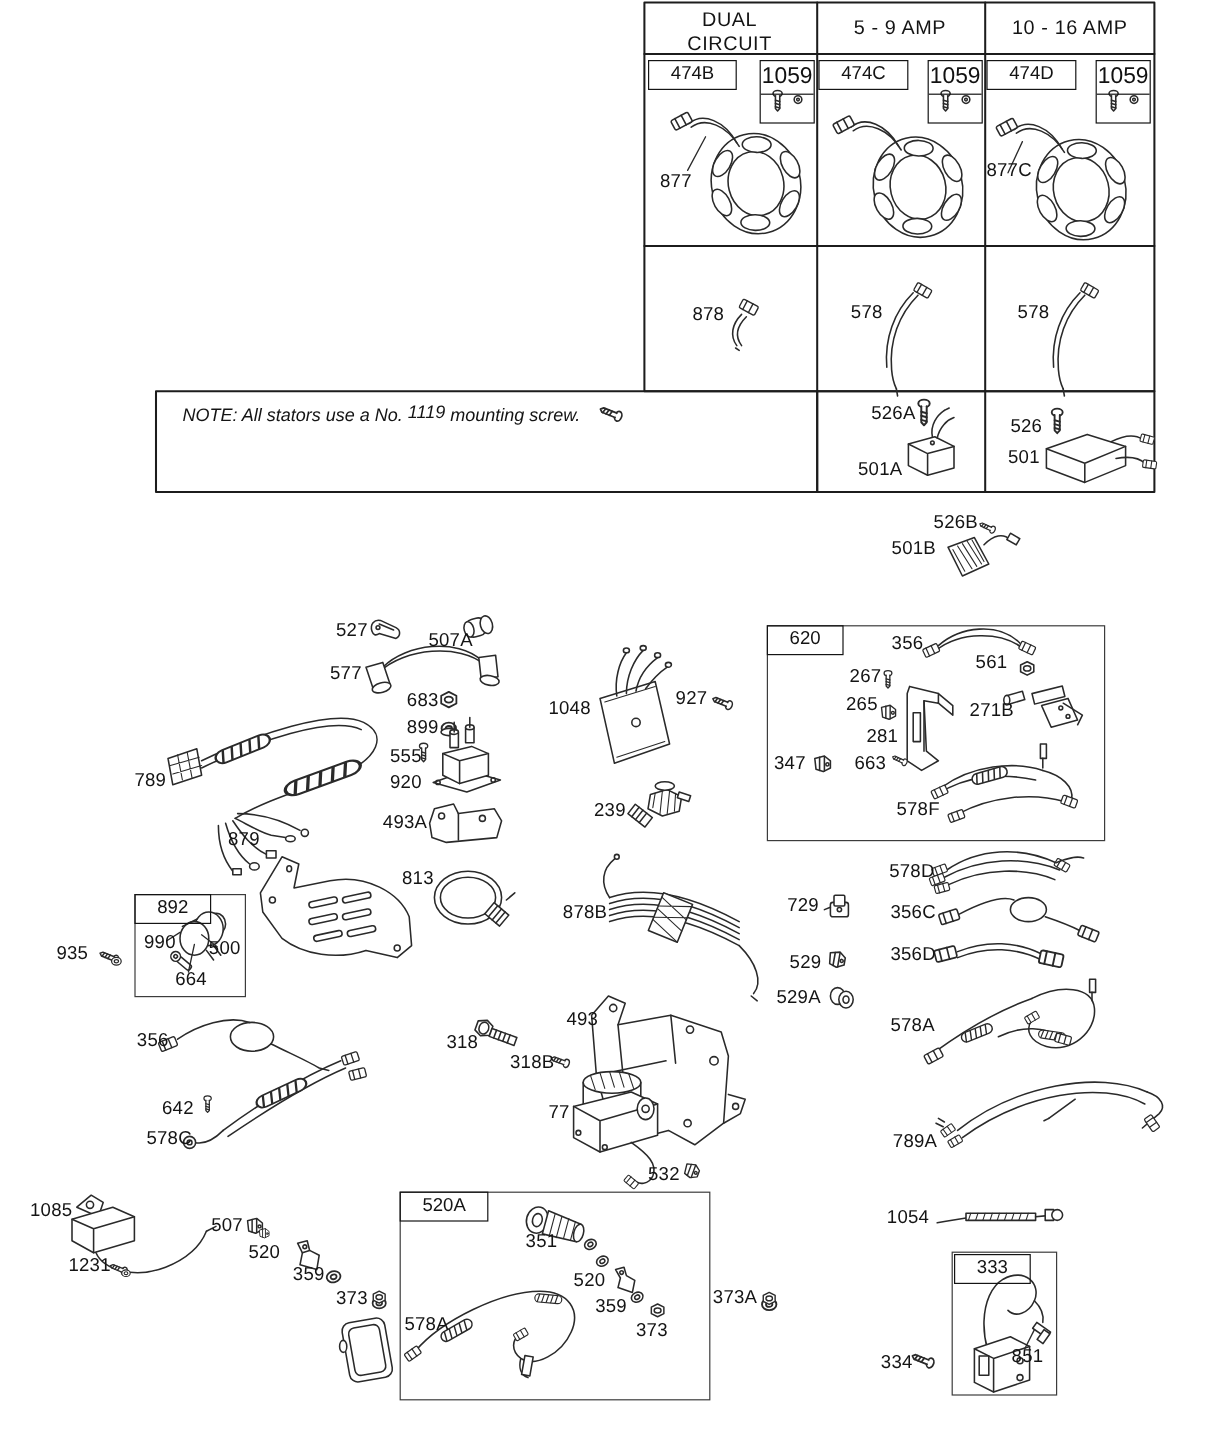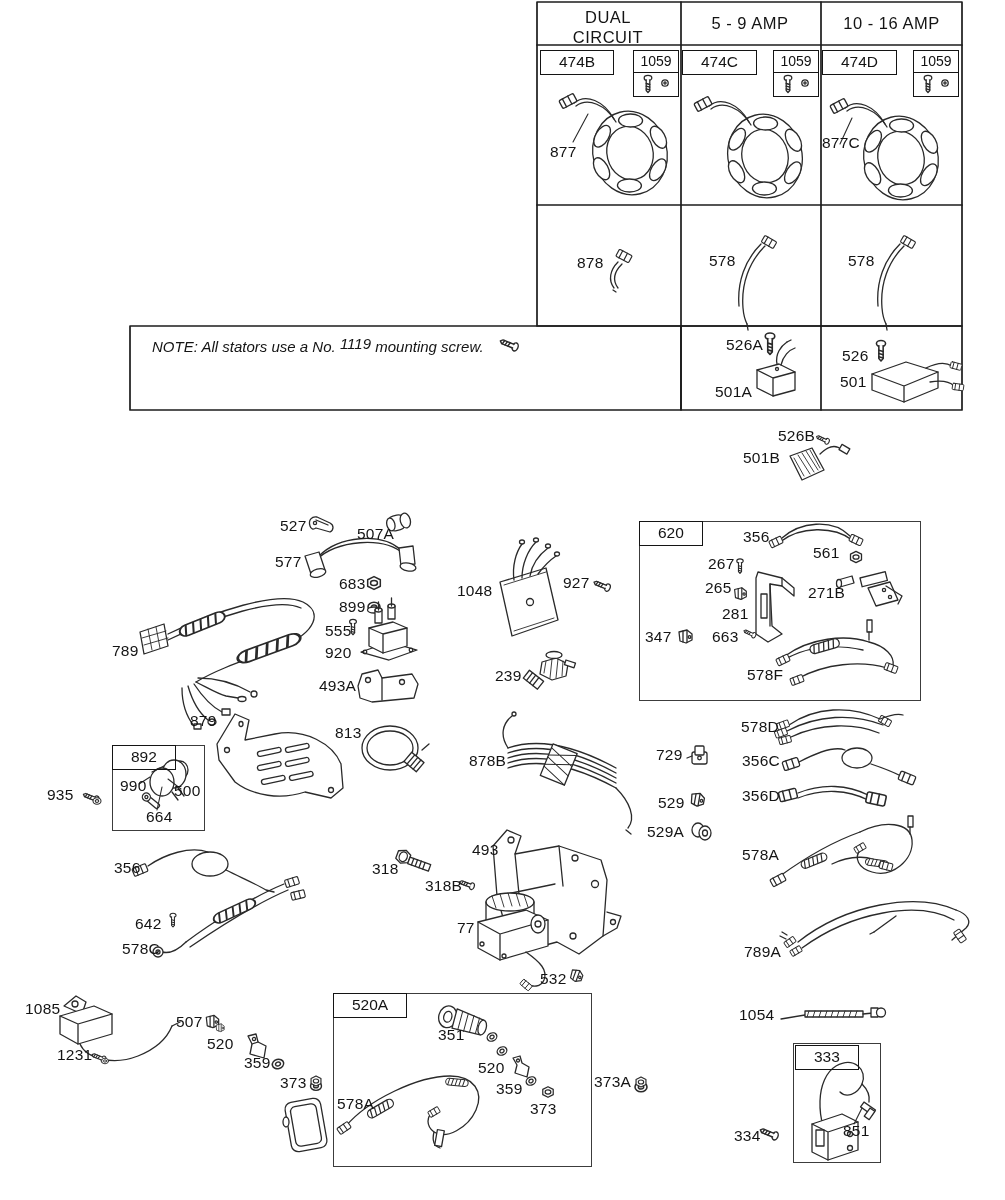--- a/index.html
+++ b/index.html
@@ -5,21 +5,21 @@
   html,body{margin:0;padding:0;background:#fff}
   .canvas{position:relative;width:1005px;height:1200px;background:#fff;
           font-family:"Liberation Sans",sans-serif;color:#111;overflow:hidden}
   .art{position:absolute;left:0;top:0;z-index:1}
   .lbl{position:absolute;z-index:3;font-size:15.5px;letter-spacing:.2px;white-space:nowrap;color:#141414}
   .hdr{position:absolute;z-index:3;text-align:center;font-size:16.5px;letter-spacing:.5px;color:#141414}
   .tag{position:absolute;z-index:4;border:1.7px solid #141414;background:transparent;
        font-size:15.5px;line-height:1;padding:3px 18px 4px;white-space:nowrap;color:#141414}
   .gbox{position:absolute;z-index:2;border:1.5px solid #3c3c3c;background:transparent}
   .hwbox{position:absolute;z-index:4;border:1.7px solid #141414;text-align:center;background:transparent}
-  .hwbox .t{font-size:14px;padding:2px 0 3px;border-bottom:1.6px solid #141414}
+  .hwbox .t{font-size:19px;padding:2px 0 3px;border-bottom:1.6px solid #141414}
   .hwbox .ic{height:23px}
   .note{position:absolute;z-index:3;font-size:15px;font-style:italic;color:#141414;white-space:nowrap}
   .note .b{font-weight:normal}
   .note .n{position:relative;top:-3px}
 </style>
 </head>
 <body>
 
 <div class="canvas">
 
@@ -655,21 +655,21 @@
 
 <div class="lbl" style="left:280px;top:517px">527</div>
 <div class="lbl" style="left:357px;top:525px">507A</div>
 <div class="lbl" style="left:275px;top:553px">577</div>
 <div class="lbl" style="left:339px;top:575px">683</div>
 <div class="lbl" style="left:339px;top:598px">899</div>
 <div class="lbl" style="left:325px;top:622px">555</div>
 <div class="lbl" style="left:325px;top:644px">920</div>
 <div class="lbl" style="left:319px;top:677px">493A</div>
 <div class="lbl" style="left:112px;top:642px">789</div>
-<div class="lbl" style="left:190px;top:712px">879</div>
+<div class="lbl" style="left:190px;top:691px">879</div>
 <div class="lbl" style="left:335px;top:724px">813</div>
 <div class="lbl" style="left:457px;top:582px">1048</div>
 <div class="lbl" style="left:563px;top:574px">927</div>
 <div class="lbl" style="left:495px;top:667px">239</div>
 <div class="lbl" style="left:469px;top:752px">878B</div>
 
 <div class="lbl" style="left:743px;top:528px">356</div>
 <div class="lbl" style="left:813px;top:544px">561</div>
 <div class="lbl" style="left:708px;top:555px">267</div>
 <div class="lbl" style="left:705px;top:579px">265</div>

